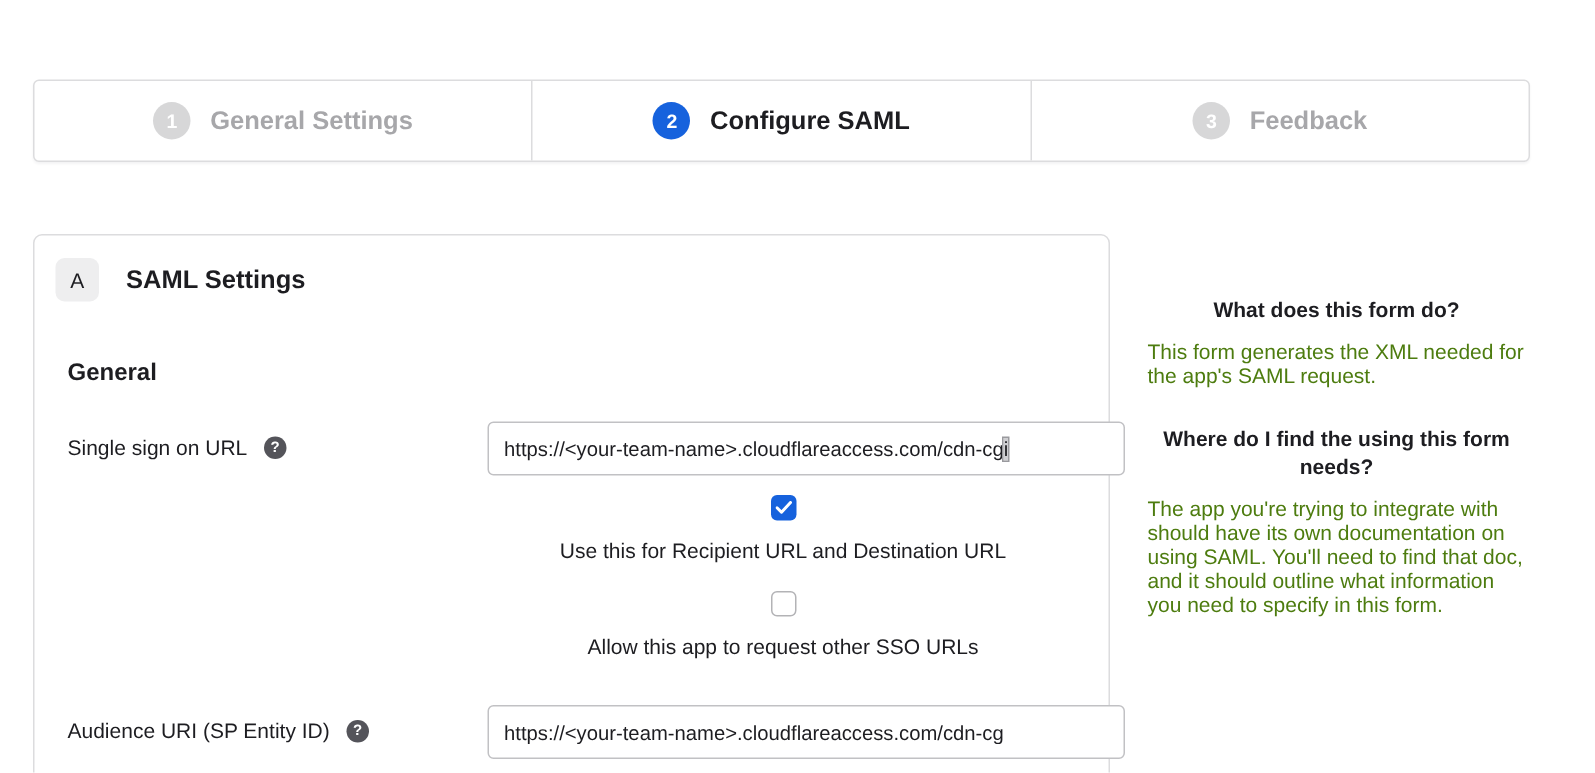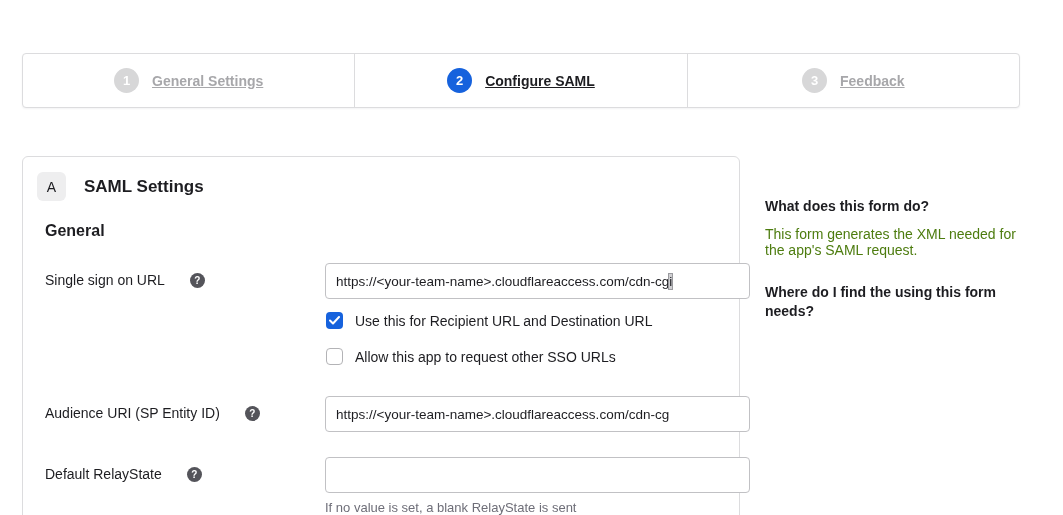--- a/index.html
+++ b/index.html
@@ -29,75 +29,75 @@
     position:absolute; left:22px; top:53px; width:998px; height:55px;
     display:flex; border:1px solid #dcdcde; border-radius:4px; background:#fff;
     box-shadow:0 1px 2px rgba(29,29,33,0.05);
   }
   .step { flex:1 1 0; display:flex; align-items:center; justify-content:center; gap:13px; }
   .step + .step { border-left:1px solid #dcdcde; }
   .step-circle {
     width:25px; height:25px; border-radius:50%; background:#d7d7d8; color:#fff;
     font-size:13px; font-weight:700; display:flex; align-items:center; justify-content:center;
   }
-  .step-label { font-size:14px; font-weight:700; color:#a7a7aa;text-decoration:underline; }
+  .step-label { font-size:17px; font-weight:700; color:#a7a7aa; }
   .step.active .step-circle { background:#1662dd; }
   .step.active .step-label { color:#1d1d21; }
 
   
   .panel {
     position:absolute; left:22px; top:156px; width:718px; height:640px;
     border:1px solid #dcdcde; border-radius:6px; background:#fff;
     padding:15px 22px 22px 22px;
   }
   .section-head { display:flex; align-items:center; margin-left:-8px; }
   .section-badge {
     width:29px; height:29px; border-radius:6px; background:#eeeeef;
     display:flex; align-items:center; justify-content:center;
     font-size:14px; font-weight:400; color:#1d1d21;
   }
   .section-title { margin-left:18px; font-size:17px; font-weight:700; }
-  .group-heading { margin-top:21px; font-size:16px; font-weight:700; }
+  .group-heading { margin-top:39px; font-size:16px; font-weight:700; }
 
   .field-row { display:flex; align-items:flex-start; }
-  .field-label-col { flex:0 0 280px; padding-top:9px; display:flex; align-items:center; gap:25px; }
+  .field-label-col { flex:0 0 280px; padding-top:9px; display:flex; align-items:center; gap:11px; }
   .field-label { font-size:14px; color:#1d1d21; }
   .help-icon {
     width:15px; height:15px; border-radius:50%; background:#54545a; color:#fff;
     font-size:10px; font-weight:700; display:inline-flex; align-items:center; justify-content:center;
     cursor:pointer; flex:0 0 auto;
   }
   .field-control-col { width:393px; }
 
   .text-input, .fake-input {
     width:425px; height:36px; border:1px solid #c1c1c4; border-radius:4px; background:#fff;
     font-family:"Liberation Sans", sans-serif; font-size:13.5px; color:#1d1d21;
     padding:0 10px; outline:none;
   }
   .fake-input { display:flex; align-items:center; white-space:nowrap; overflow:hidden; }
   .sel-char { background:#cfcfd2; outline:1px solid #9a9a9e; }
 
-  .checkbox-row { display:flex; align-items:center; gap:12px; margin-top:13px; margin-left:1px; }
+  .checkbox-row { display:flex; align-items:center; gap:12px; margin-top:13px; margin-left:1px;flex-direction:column; }
   .checkbox-row + .checkbox-row { margin-top:19px; }
   .checkbox {
     width:17px; height:17px; border-radius:4px; flex:0 0 auto; cursor:pointer;
     display:flex; align-items:center; justify-content:center;
   }
   .checkbox.checked { background:#1662dd; }
   .checkbox.unchecked { background:#fff; border:1px solid #b3b3b6; }
   .checkbox-label { font-size:14px; color:#1d1d21; }
 
   .row-sso { margin-top:23px; }
   .row-audience { margin-top:31px; }
   .row-relay { margin-top:25px; }
   .helper-text { margin-top:7px; font-size:13px; color:#6e6e78; }
 
   
   .side-help { position:absolute; left:765px; top:197px; width:252px; }
-  .side-heading { font-size:14px; font-weight:700; color:#1d1d21; line-height:19px; }
+  .side-heading { font-size:14px; font-weight:700; color:#1d1d21; line-height:19px;text-align:center; }
   .side-para { font-size:14px; color:#4d7c0f; line-height:16px; margin-top:10px; }
   .side-block + .side-block { margin-top:25px; }
 </style>
 </head>
 <body>
 
 <div class="page">
 
 
   <div class="stepper">
@@ -172,16 +172,17 @@
 
   </div>
 
   <div class="side-help">
     <div class="side-block">
       <div class="side-heading">What does this form do?</div>
       <div class="side-para">This form generates the XML needed for the app's SAML request.</div>
     </div>
     <div class="side-block">
       <div class="side-heading">Where do I find the using this form needs?</div>
+      <div class="side-para">The app you're trying to integrate with should have its own documentation on using SAML. You'll need to find that doc, and it should outline what information you need to specify in this form.</div>
     </div>
   </div>
 
 </div>
 
 </body></html>

